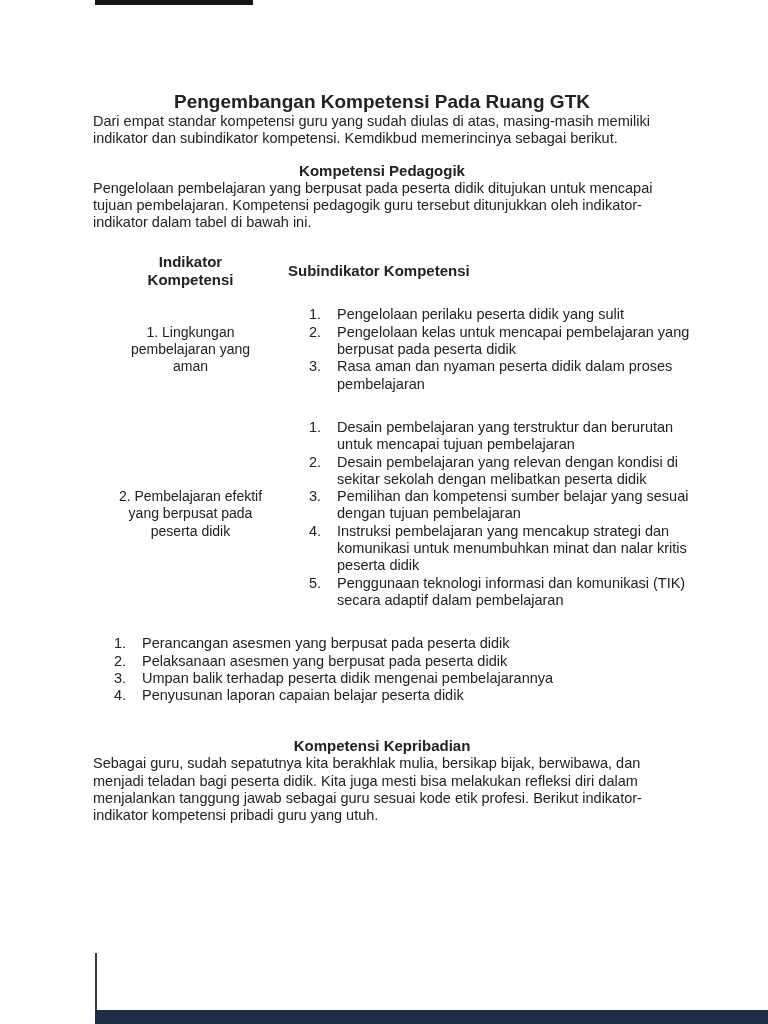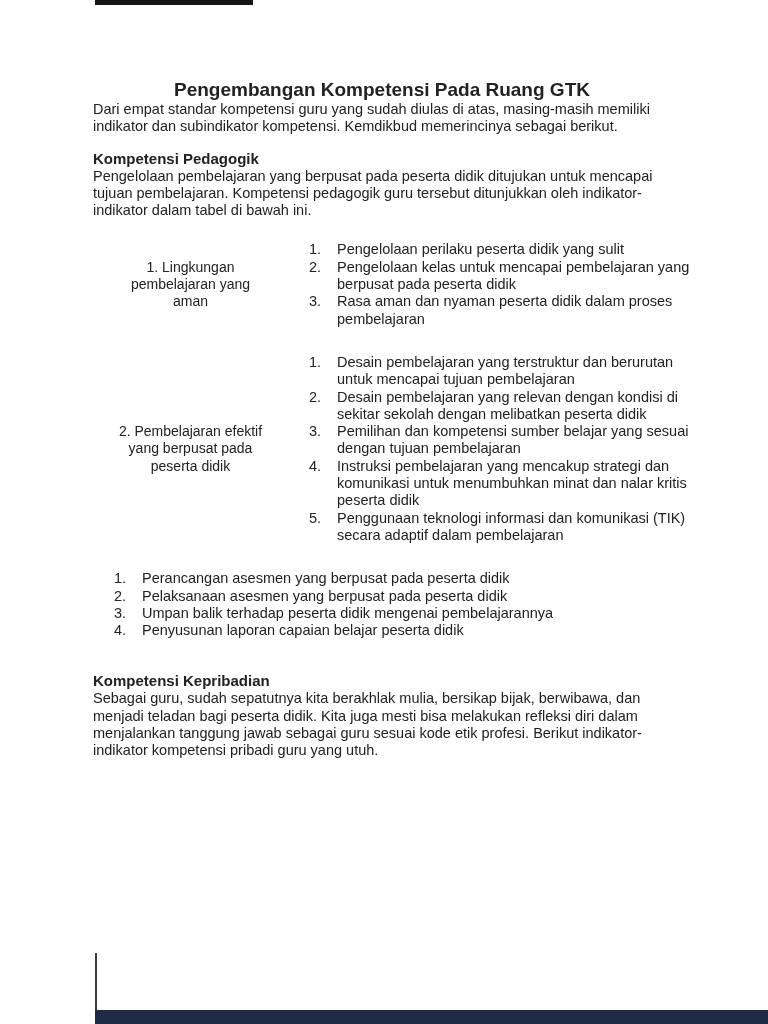--- a/index.html
+++ b/index.html
@@ -1,30 +1,30 @@
 <!DOCTYPE html>
 <html><head>
 <meta charset="utf-8">
 <style>
   html,body { margin:0; padding:0; background:#ffffff; }
   .page {
     position:relative; width:768px; height:1024px; background:#ffffff;
     overflow:hidden; font-family:"Liberation Sans", sans-serif; color:#222222;
   }
-  .content { position:absolute; left:93px; top:0; width:578px; }
+  .content { position:absolute; left:93px; top:12px; width:578px; }
 
   .doc-title    { margin:78px 0 0 0; font-size:19px; font-weight:bold; text-align:center; line-height:23px; }
   .doc-subtitle { margin:19px 0 0 0; font-size:18px; font-weight:bold; text-align:center; line-height:22px; }
 
   p.body-text { margin:0; font-size:14.5px; line-height:17.3px; text-align:left; }
   .p-intro { margin-top:12px; }
   .p-pedagogik-desc { margin-top:16px; }
   .p-kepribadian-desc { margin-top:16px; }
 
-  .section-heading { margin:0; font-size:15px; font-weight:bold; text-align:left; line-height:18px; }
+  .section-heading { margin:0; font-size:15px; font-weight:bold; text-align:center; line-height:18px; }
   .h-pedagogik  { margin-top:14px; }
   .h-kepribadian{ margin-top:33px; }
 
   .ctable { margin-top:22px; width:602px; }
   .trow { display:flex; align-items:center; }
   .cell-left {
     flex:none; width:195px; box-sizing:border-box; padding:0 22px;
     text-align:center; font-size:14px; line-height:17.3px;
   }
   .cell-right { flex:1; min-width:0; }
@@ -54,20 +54,26 @@
 
     <h1 class="doc-title">Pengembangan Kompetensi Pada Ruang GTK</h1>
 
     <p class="body-text p-intro">Dari empat standar kompetensi guru yang sudah diulas di atas, masing-masih memiliki indikator dan subindikator kompetensi. Kemdikbud memerincinya sebagai berikut.</p>
 
     <h3 class="section-heading h-pedagogik">Kompetensi Pedagogik</h3>
 
     <p class="body-text p-pedagogik-desc">Pengelolaan pembelajaran yang berpusat pada peserta didik ditujukan untuk mencapai tujuan pembelajaran. Kompetensi pedagogik guru tersebut ditunjukkan oleh indikator-indikator dalam tabel di bawah ini.</p>
 
     <div class="ctable">
+      <div class="trow header-row">
+        <div class="cell-left">Indikator Kompetensi</div>
+        <div class="cell-right">
+          <span class="col2-header">Subindikator Kompetensi</span>
+        </div>
+      </div>
       <div>
   <div class="trow data-row-1">
     <div class="cell-left">1. Lingkungan pembelajaran yang aman</div>
     <div class="cell-right">
       <ol class="sub-list">
                 <li>Pengelolaan perilaku peserta didik yang sulit</li>
                 <li>Pengelolaan kelas untuk mencapai pembelajaran yang berpusat pada peserta didik</li>
                 <li>Rasa aman dan nyaman peserta didik dalam proses pembelajaran</li>
               </ol>
     </div>

